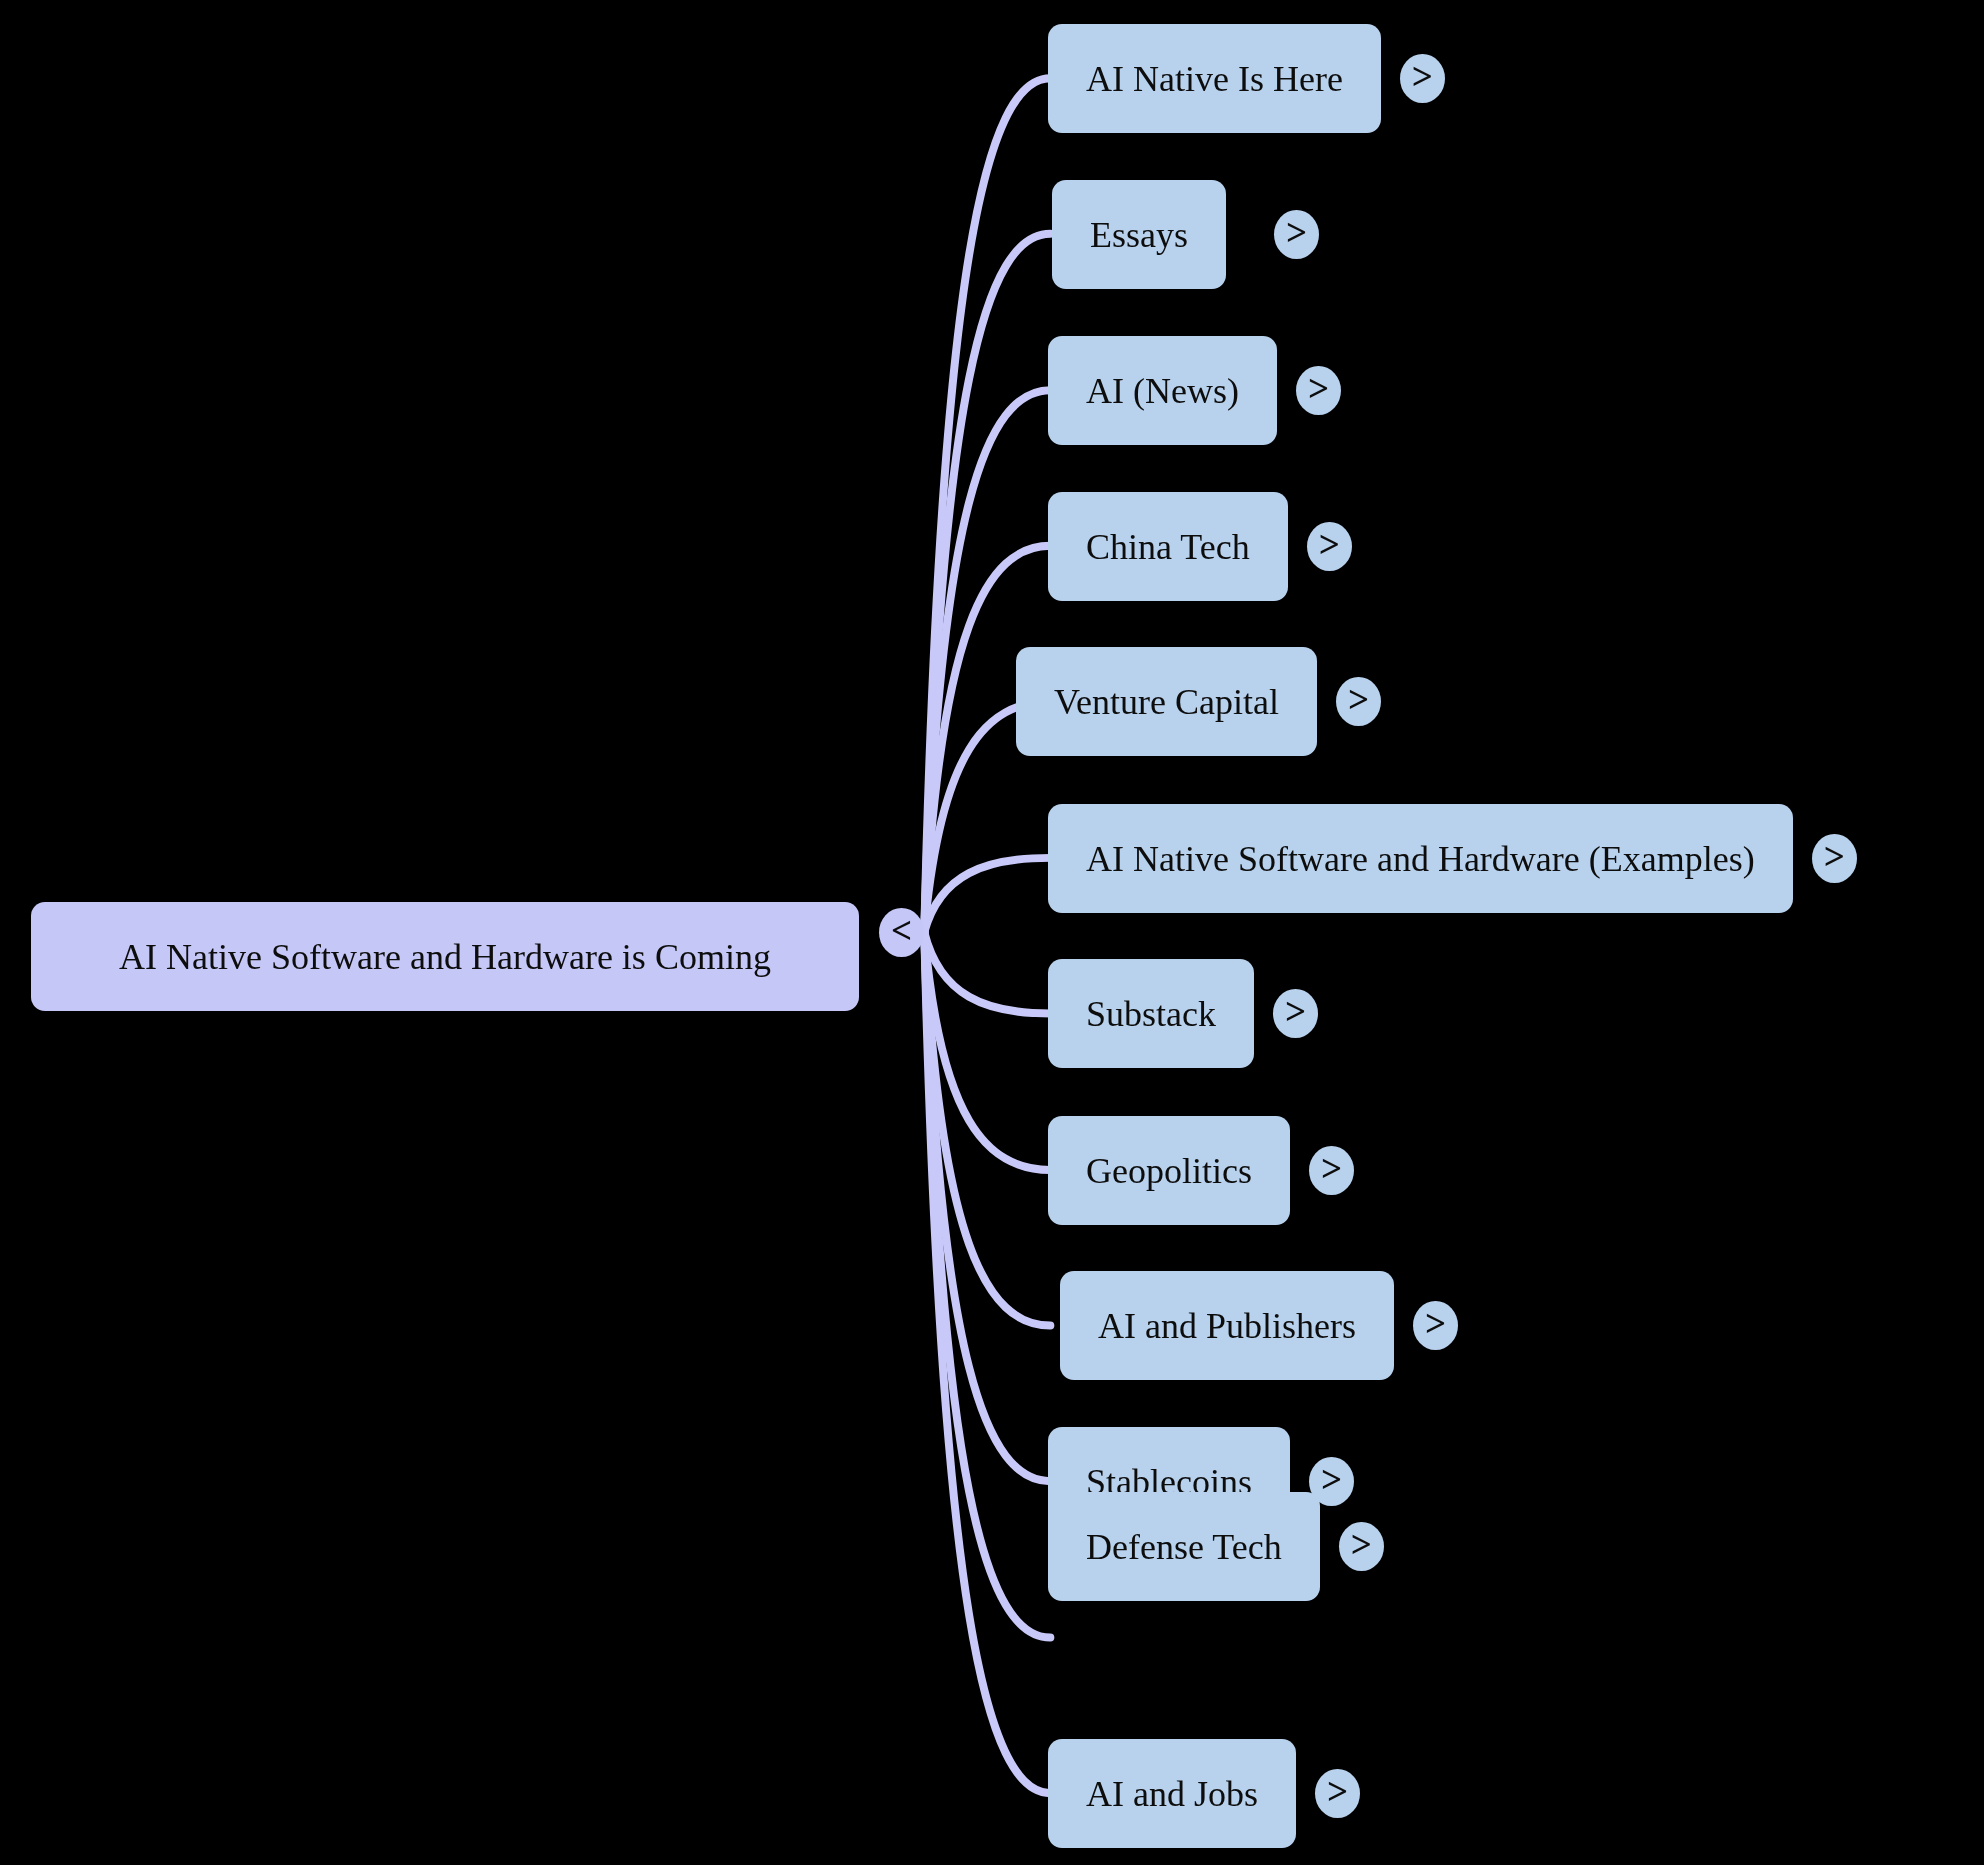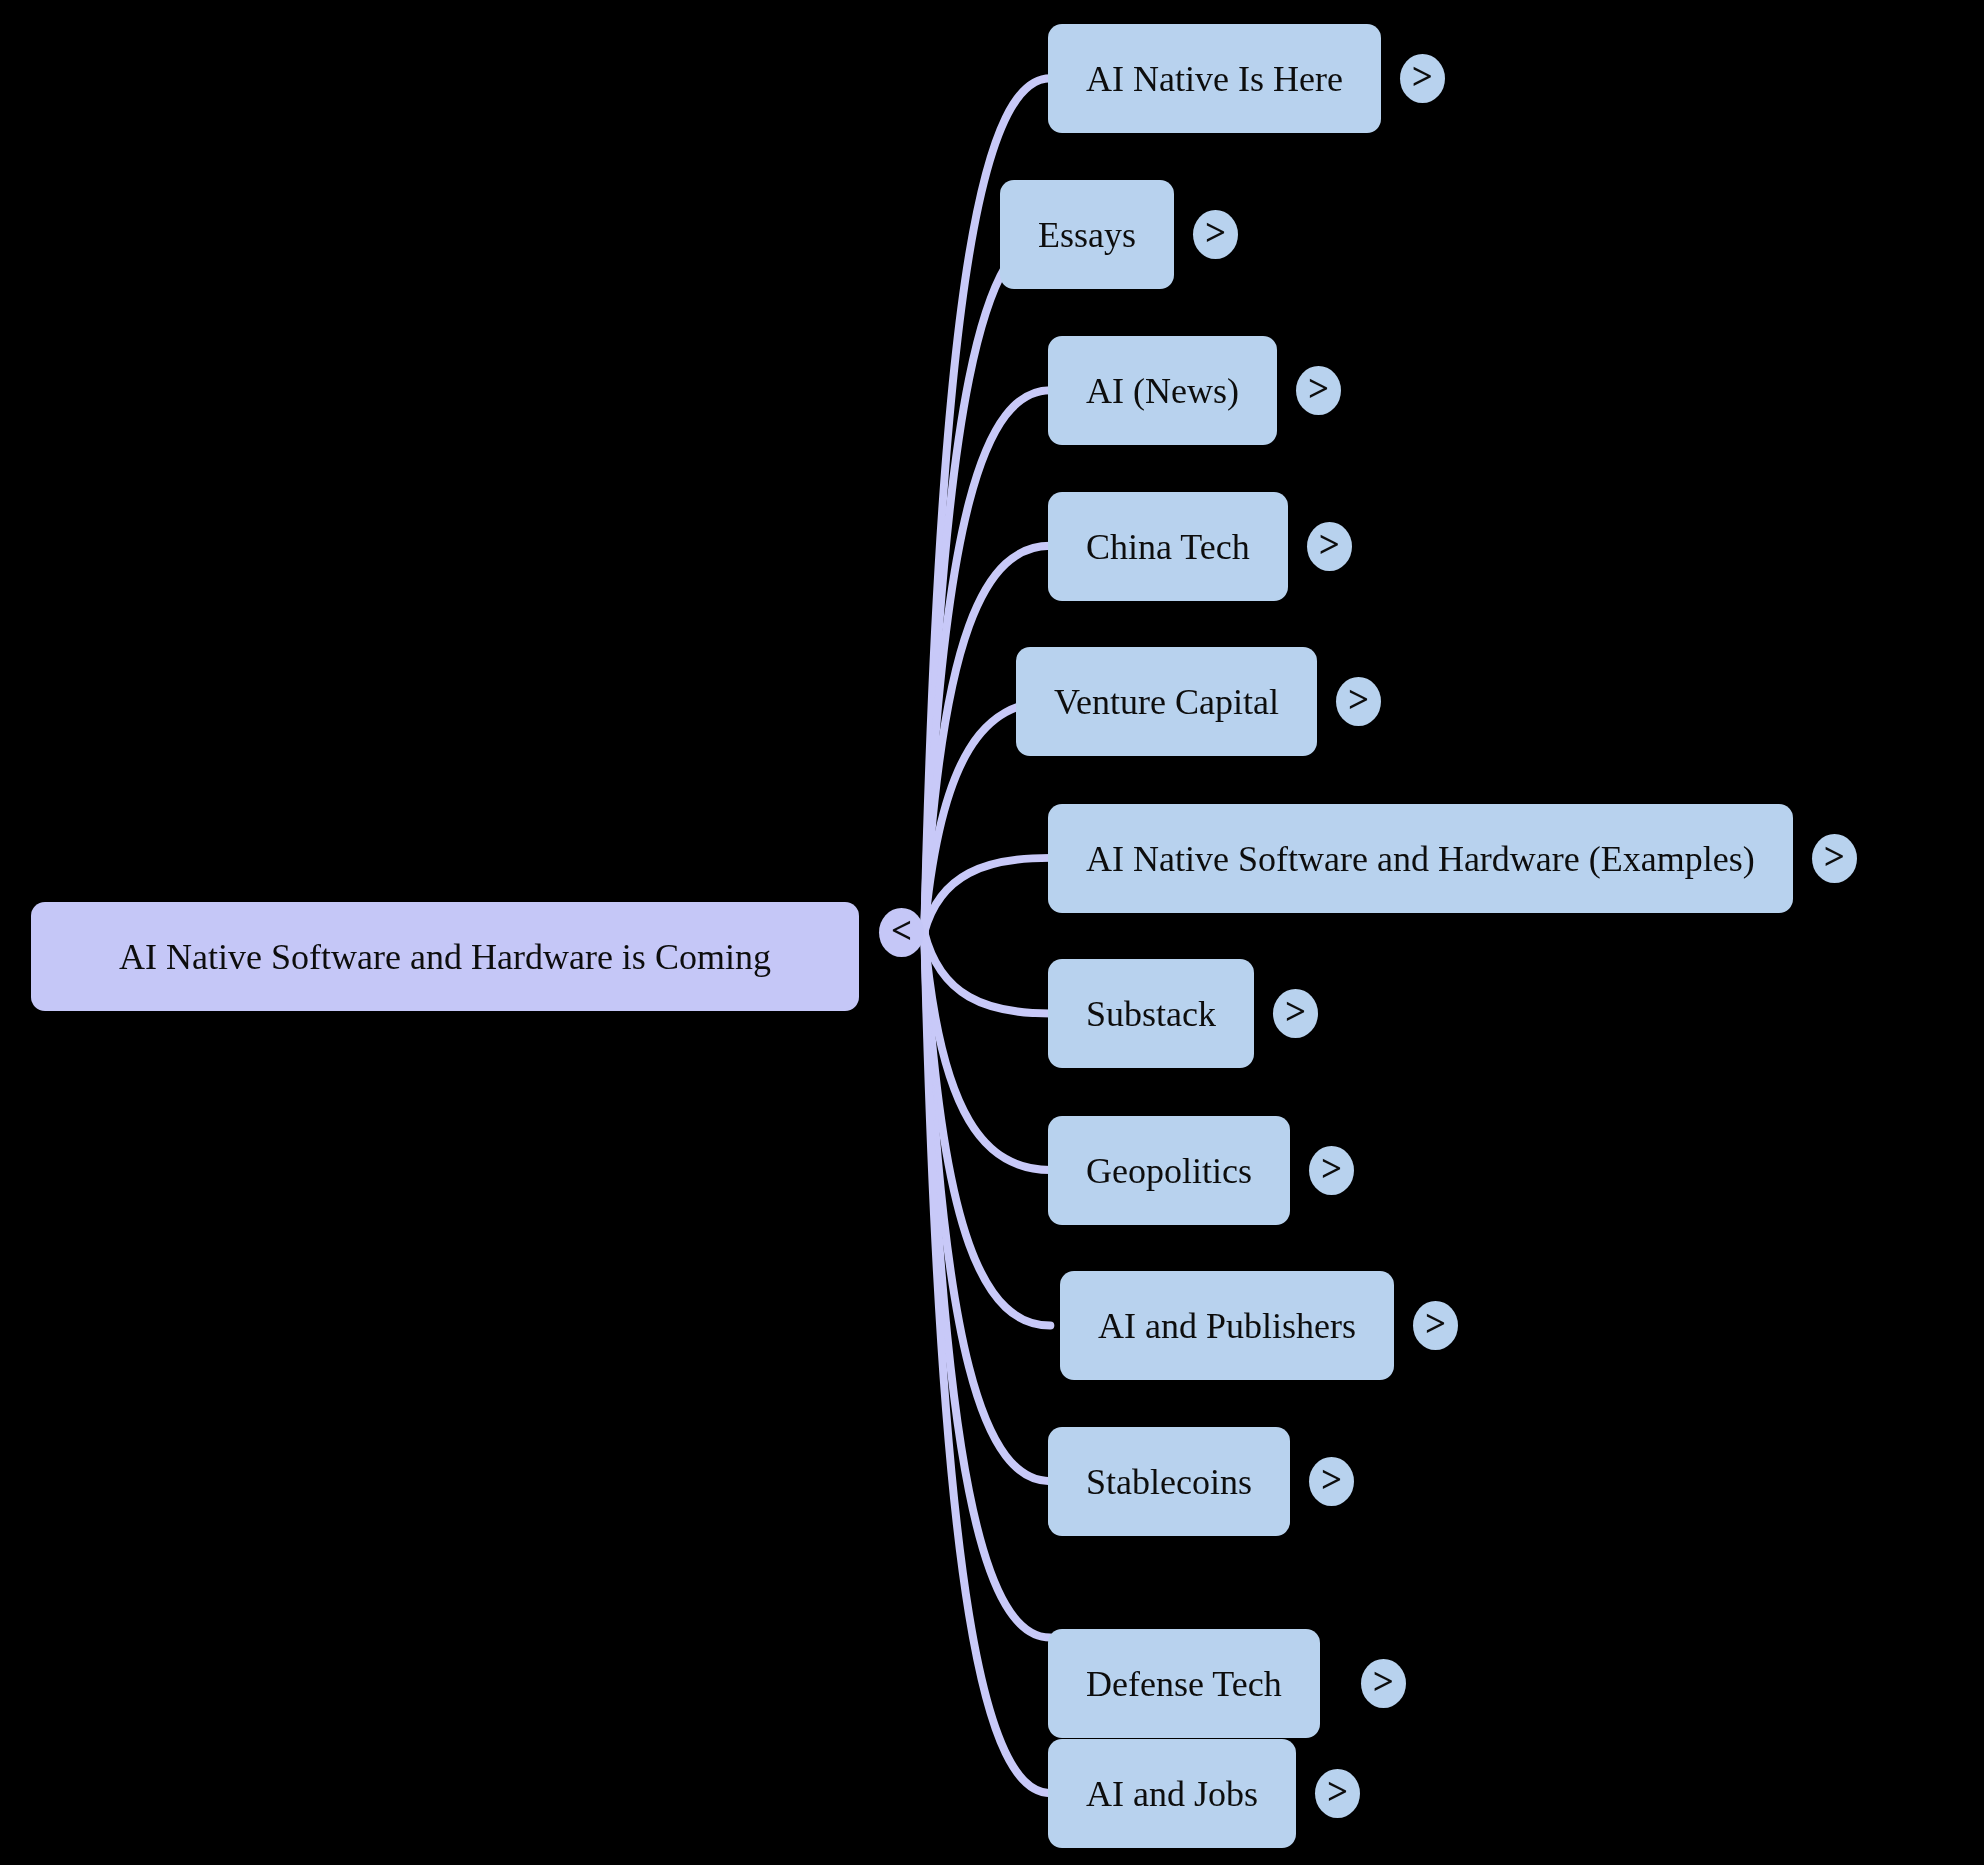--- a/index.html
+++ b/index.html
@@ -109,21 +109,21 @@
 
   <div id="children-layer">
       <div class="node-row child-row" style="left: 1048px; top: 24px;">
       <div class="box child-box">
         <span>AI Native Is Here</span>
       </div>
       <div class="circle expand-circle">
         <span class="glyph">&gt;</span>
       </div>
     </div>
-      <div class="node-row child-row" style="left: 1000px; top: 180px;">
+      <div class="node-row child-row" style="left: 1052px; top: 180px; gap: 29px;">
       <div class="box child-box">
         <span>Essays</span>
       </div>
       <div class="circle expand-circle">
         <span class="glyph">&gt;</span>
       </div>
     </div>
       <div class="node-row child-row" style="left: 1048px; top: 336px;">
       <div class="box child-box">
         <span>AI (News)</span>
@@ -181,21 +181,21 @@
       </div>
     </div>
       <div class="node-row child-row" style="left: 1048px; top: 1427px;">
       <div class="box child-box">
         <span>Stablecoins</span>
       </div>
       <div class="circle expand-circle">
         <span class="glyph">&gt;</span>
       </div>
     </div>
-      <div class="node-row child-row" style="left: 1048px; top: 1629px; gap: 22px;">
+      <div class="node-row child-row" style="left: 1048px; top: 1492px;">
       <div class="box child-box">
         <span>Defense Tech</span>
       </div>
       <div class="circle expand-circle">
         <span class="glyph">&gt;</span>
       </div>
     </div>
       <div class="node-row child-row" style="left: 1048px; top: 1739px;">
       <div class="box child-box">
         <span>AI and Jobs</span>

